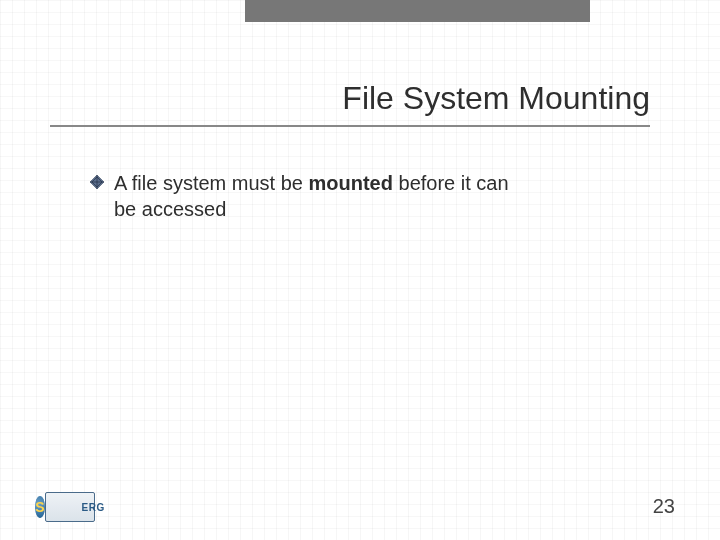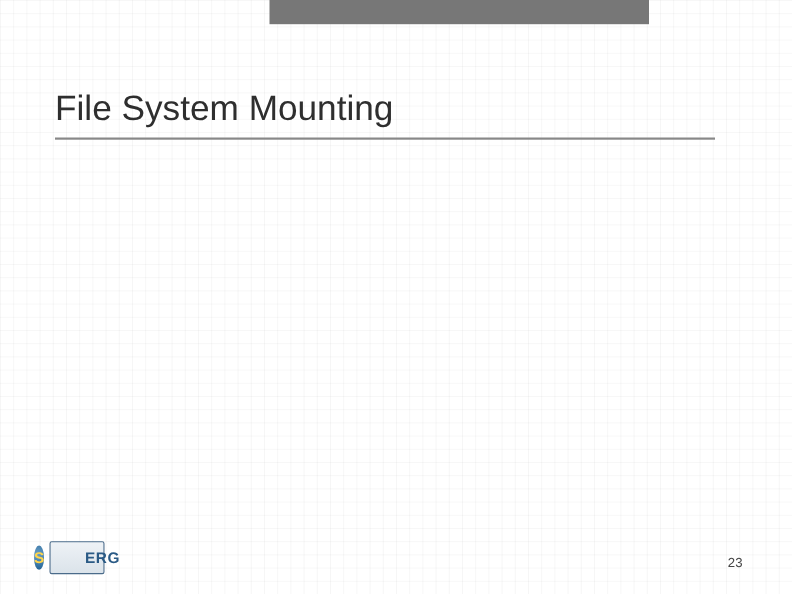--- a/index.html
+++ b/index.html
@@ -38,20 +38,21 @@
     position: absolute;
     top: 80px;
     left: 50px;
     right: 50px;
     font-size: 32px;
     color: #2e2e2e;
     font-weight: normal;
     padding-bottom: 8px;
     border-bottom: 2px solid #888;
     width: 600px;
+    text-align: right;
   }
 
   .content {
     position: absolute;
     top: 170px;
     left: 90px;
     width: 420px;
     font-size: 20px;
     color: #2e2e2e;
     line-height: 1.3;
@@ -110,21 +111,21 @@
     font-size: 14px;
     display: flex;
     align-items: center;
     justify-content: center;
     font-family: Arial, sans-serif;
     margin-right: 1px;
   }
 
   .logo-erg {
     font-family: Arial, sans-serif;
-    font-size: 14px;
+    font-size: 10px;
     font-weight: bold;
     color: #2a5a85;
     letter-spacing: 0.5px;
     margin-left: 36px;
   }
 
   .footer-text {
     position: absolute;
     left: 60px;
     bottom: 2px;
@@ -136,37 +137,48 @@
 
   .footer-link {
     color: #3b5fc1;
     text-decoration: underline;
   }
 
   .page-number {
     position: absolute;
     right: 0;
     bottom: 4px;
-    font-size: 12px;
+    font-size: 20px;
     color: #444;
     font-family: Tahoma, Verdana, sans-serif;
   }
 
   .bold { font-weight: bold; }
 </style>
 </head>
 <body>
 
 <div class="grid-bg"></div>
 <div class="topbar"></div>
 
 <div class="title">File System Mounting</div>
 
 <div class="content">
 
+  <div class="bullet-item">
+    <span class="bullet-icon">
+      <svg viewBox="0 0 14 14">
+        <polygon points="7,0 14,7 7,14 0,7" fill="#5b6d8c" stroke="#2f3c52" stroke-width="0.5"></polygon>
+        <polygon points="7,2 12,7 7,12 2,7" fill="none" stroke="#1f2a3c" stroke-width="0.6"></polygon>
+        <line x1="7" y1="0" x2="7" y2="14" stroke="#1f2a3c" stroke-width="0.6"></line>
+        <line x1="0" y1="7" x2="14" y2="7" stroke="#1f2a3c" stroke-width="0.6"></line>
+      </svg>
+    </span>
+    <span>A file system must be </span><span class="bold">mounted</span><span> before it can be accessed</span>
+  </div>
 
 
 </div>
 
 <div class="footer">
   <div class="logo">
     <div class="logo-s">S</div>
     <div class="logo-erg">ERG</div>
   </div>
   <div class="page-number">23</div>

